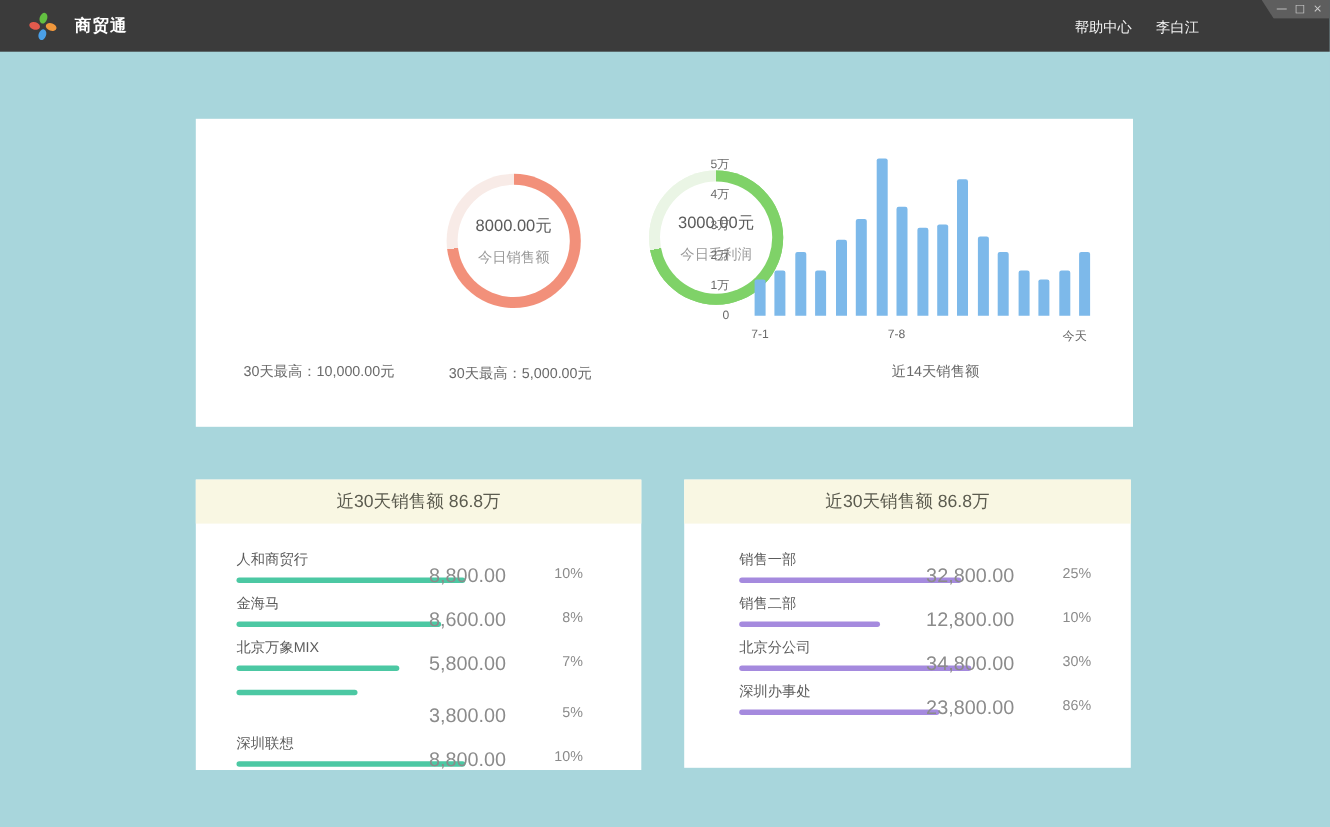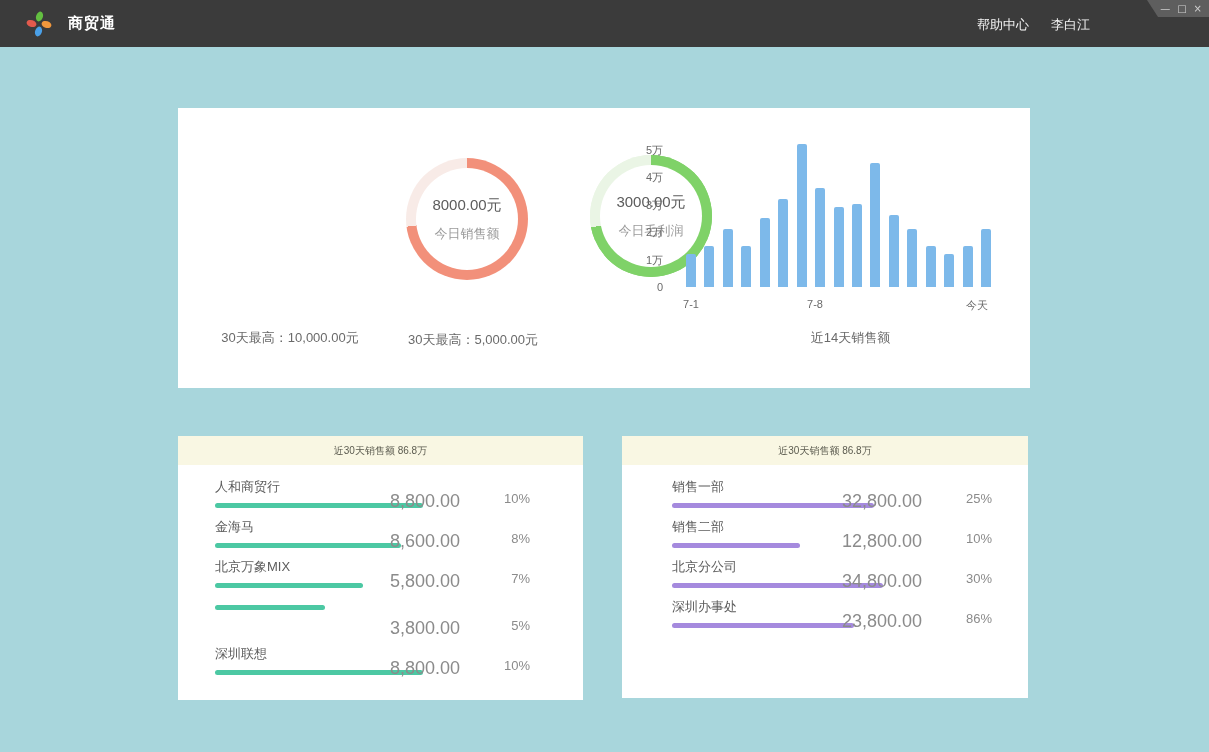--- a/index.html
+++ b/index.html
@@ -34,23 +34,23 @@
 
   
   .chart-ytick{position:absolute;width:45px;text-align:right;font-size:11px;color:#6a6a6a;line-height:14px;}
   .chart-bars{position:absolute;left:508px;top:32px;width:305px;height:147px;display:flex;
     align-items:flex-end;justify-content:space-between;}
   .bar{width:10px;border-radius:2px 2px 0 0;}
   .chart-xtick{position:absolute;top:190px;width:60px;text-align:center;font-size:11px;color:#6a6a6a;}
   .chart-caption{position:absolute;left:520px;top:221px;width:305px;text-align:center;font-size:13px;color:#6a6a6a;}
 
   
-  .panel-header{height:29px;background:#f9f7e3;display:flex;align-items:center;justify-content:center;
-    font-size:10px;color:#5b5b4f;}
-  .panel-body{padding-top:13px;}
+  .panel-header{height:40px;background:#f9f7e3;display:flex;align-items:center;justify-content:center;
+    font-size:16px;color:#5b5b4f;}
+  .panel-body{padding-top:24px;}
   #left-card .panel-body{padding-left:37px;padding-right:53px;}
   #right-card .panel-body{padding-left:50px;padding-right:36px;}
   .row{position:relative;height:40px;}
   .row-label{font-size:13px;color:#5c5c5c;}
   .row-bar{margin-top:7px;height:5px;border-radius:3px;}
   .row-values{position:absolute;right:0;bottom:6px;display:flex;}
   .row-value{font-size:18px;color:#8b8b8b;text-align:right;min-width:68px;}
   .row-pct{font-size:13px;color:#8b8b8b;text-align:right;min-width:34px;margin-left:36px;}
 </style>
 </head>

